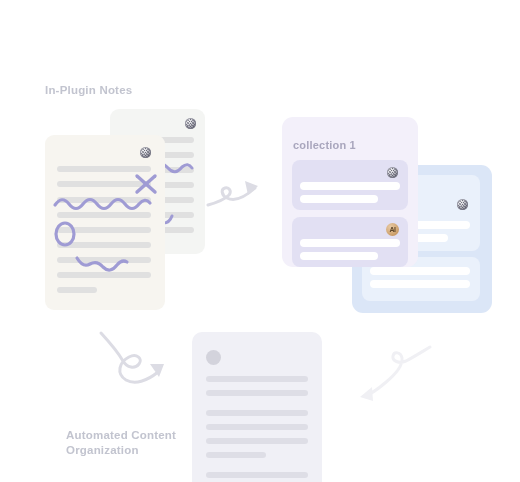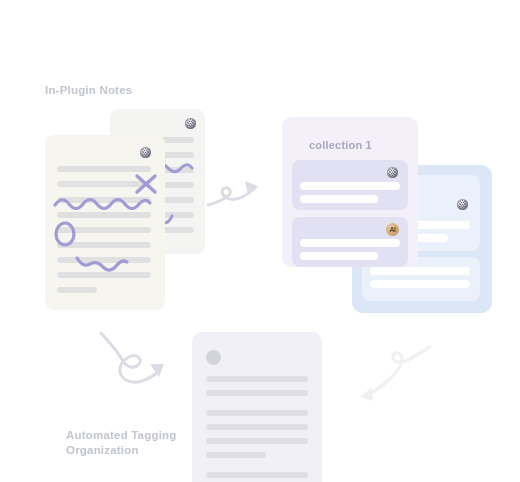--- a/index.html
+++ b/index.html
@@ -83,21 +83,21 @@
 
   
   #collection-card {
     left: 282px; top: 70px;
     width: 136px; height: 150px;
     background: #f3f0fa;
     border-radius: 11px;
   }
   #collection-title {
     position: absolute;
-    left: 27px; top: 22px;
+    left: 11px; top: 22px;
     font-size: 11px;
     font-weight: bold;
     letter-spacing: 0.2px;
     color: #a9a6bd;
     text-align: center;
   }
   .subcard {
     position: absolute;
     left: 10px;
     width: 116px; height: 50px;
@@ -284,16 +284,16 @@
     <div class="docline" style="top:44px;  width:102px;"></div>
     <div class="docline" style="top:58px;  width:102px;"></div>
     <div class="docline" style="top:78px;  width:102px;"></div>
     <div class="docline" style="top:92px;  width:102px;"></div>
     <div class="docline" style="top:106px; width:102px;"></div>
     <div class="docline" style="top:120px; width:60px;"></div>
     <div class="docline" style="top:140px; width:102px;"></div>
     <div class="docline" style="top:154px; width:40px;"></div>
   </div>
 
-  <div class="caption" id="cap-auto">Automated Tagging
+  <div class="caption" id="cap-auto">Automated Content
 Organization</div>
 
 </div>
 
 </body></html>

